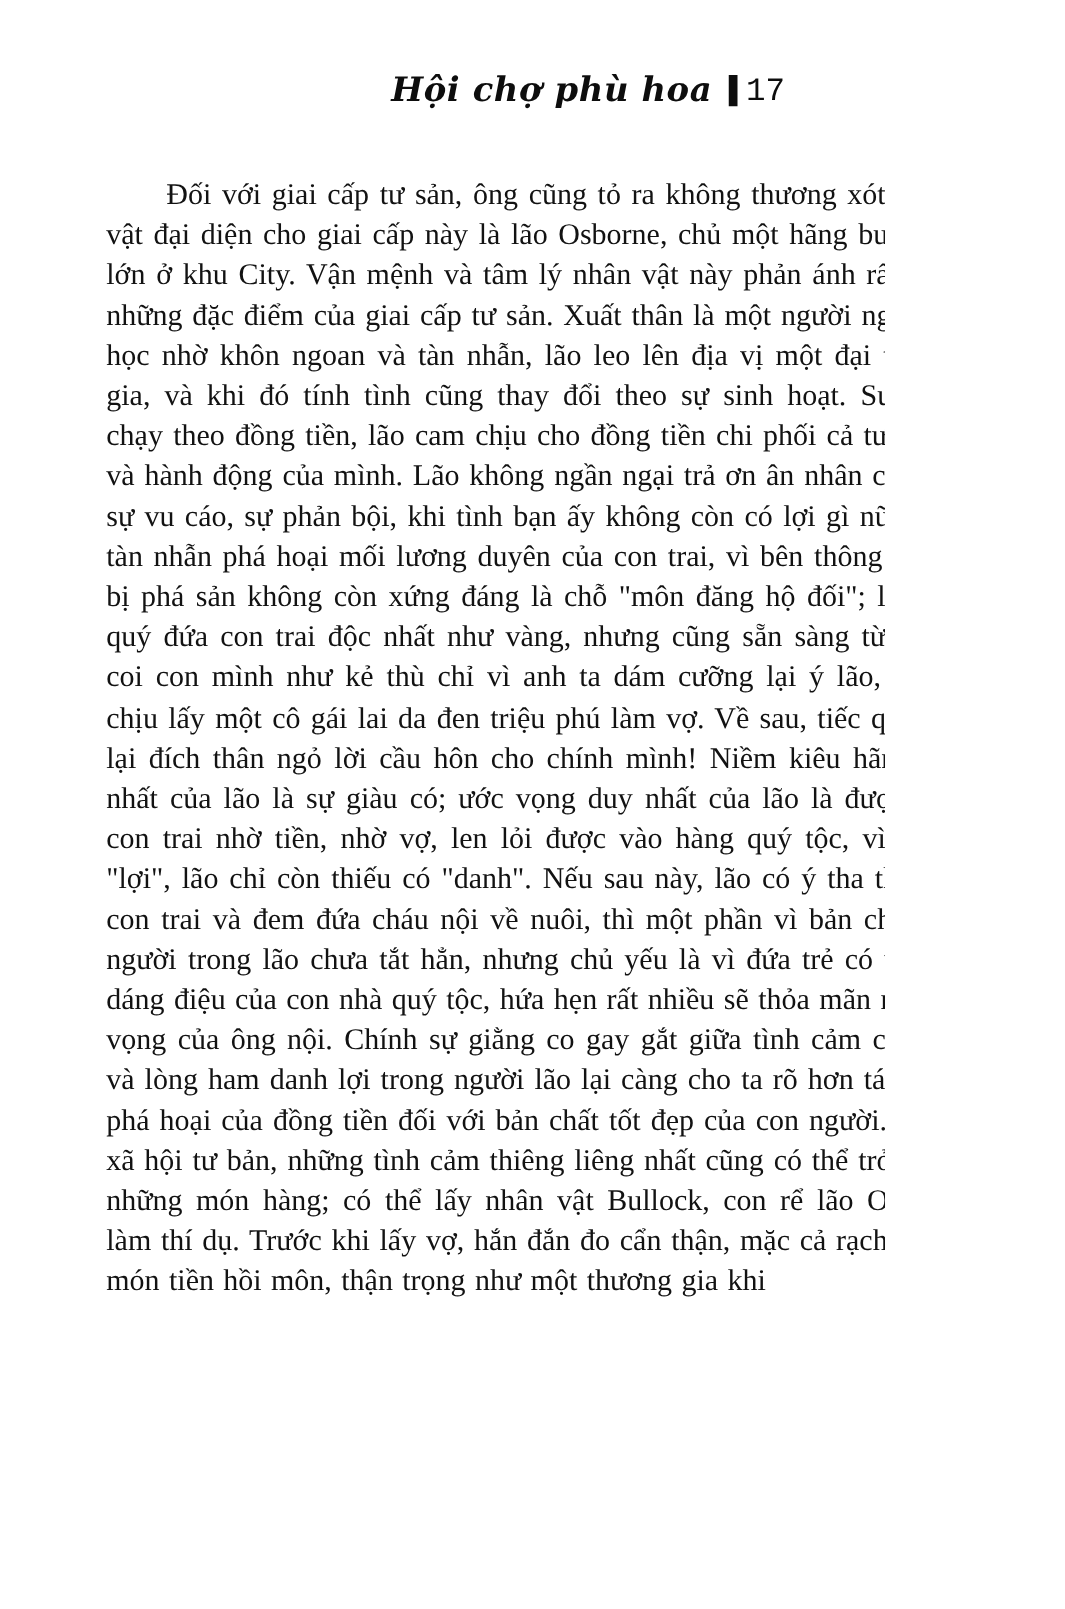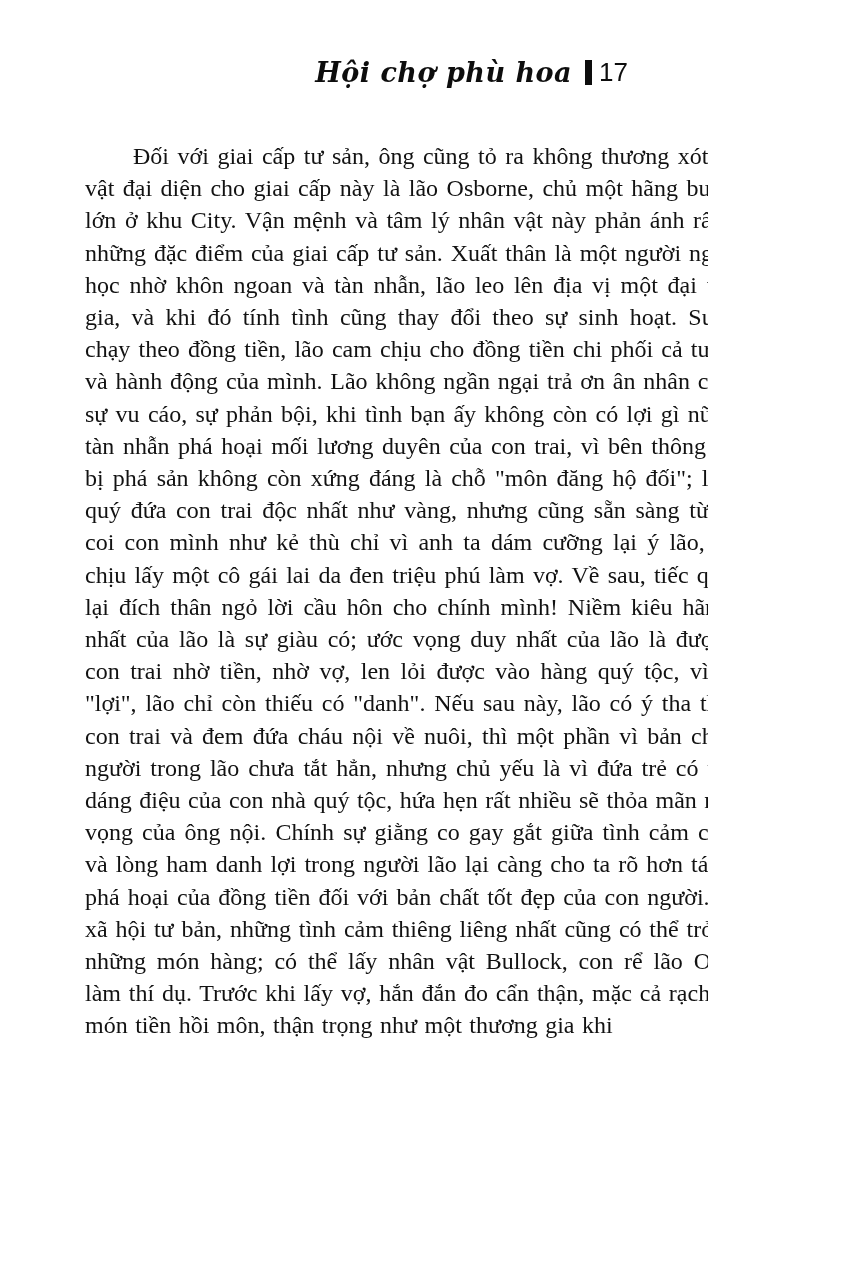--- a/index.html
+++ b/index.html
@@ -31,21 +31,21 @@
     color: #0d0d0d;
   }
   .header-sep {
     display: inline-block;
     width: 7px;
     height: 25px;
     background: #0d0d0d;
     margin: 0 7px 0 13px;
   }
   .header-page {
-    font-family: Liberation Sans, sans-serif;
+    font-family: Liberation Mono, monospace;
     font-weight: 400;
     font-size: 26px;
     color: #0d0d0d;
   }
   .body-text {
     position: absolute;
     top: 127px;
     left: 85px;
     width: 690px;
     font-family: "Liberation Serif", serif;

